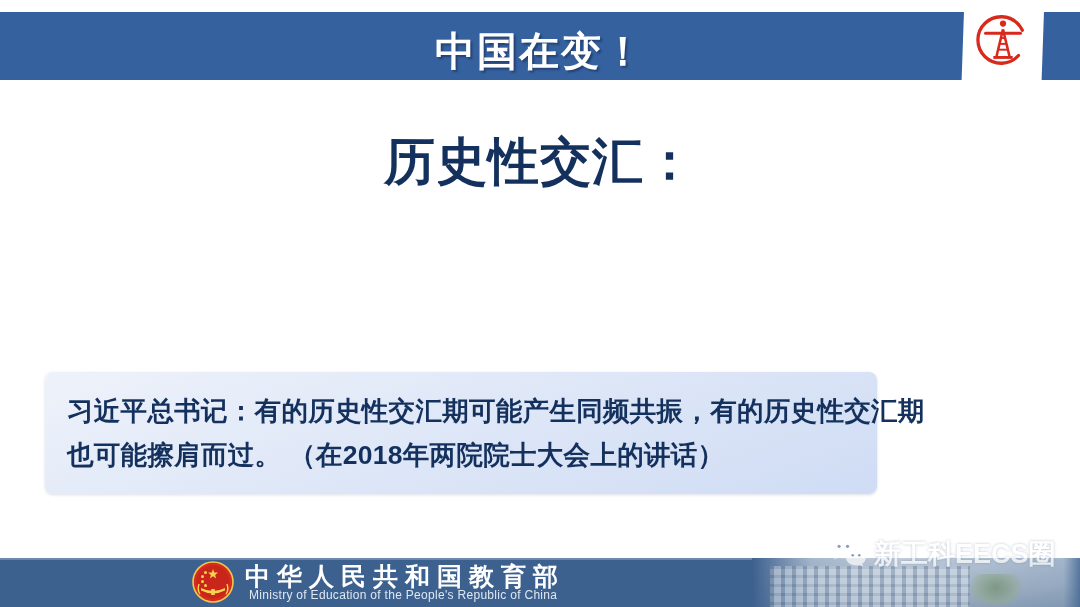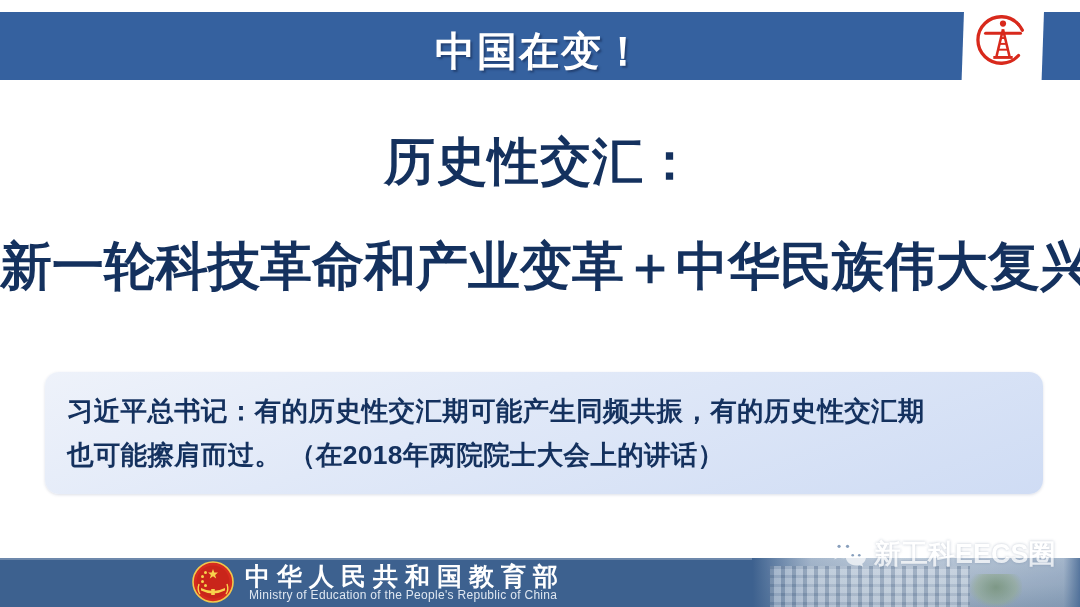--- a/index.html
+++ b/index.html
@@ -101,23 +101,23 @@
     top: 152px;
     font-size: 52px;
     letter-spacing: 0px;
   }
 
   
   .quote-box {
     position: absolute;
     left: 45px;
     top: 292px;
-    width: 998px;
+    width: 832px;
     height: 122px;
-    border-radius: 14px;
+    border-radius: 8px;
     background: linear-gradient(160deg, #eef2fa 0%, #e1e9f8 40%, #cfdcf4 100%);
     box-shadow: 0 1px 3px rgba(60,80,120,0.18);
     box-sizing: border-box;
     padding: 17px 22px 4px 22px;
   }
   .quote-line {
     color: #14315e;
     font-size: 26.5px;
     font-weight: bold;
     line-height: 44px;
@@ -246,21 +246,20 @@
         <line x1="28.5" y1="36" x2="35.5" y2="36" stroke="#d8291c" stroke-width="2"></line>
         <line x1="30" y1="30" x2="34" y2="30" stroke="#d8291c" stroke-width="2"></line>
         <line x1="22" y1="50" x2="42" y2="50" stroke="#d8291c" stroke-width="3"></line>
       </svg>
     </span>
   </div>
 
   <div class="body-area">
 
     <div class="line-main line-1">历史性交汇：</div>
-    <div class="line-main line-2">新一轮科技革命和产业变革＋中华民族伟大复兴</div>
 
     <div class="quote-box">
       <div class="quote-line">习近平总书记：有的历史性交汇期可能产生同频共振，有的历史性交汇期</div>
       <div class="quote-line">也可能擦肩而过。 （在2018年两院院士大会上的讲话）</div>
     </div>
 
   </div>
 
   <div class="footer-bar">
     <div class="footer-photo">

